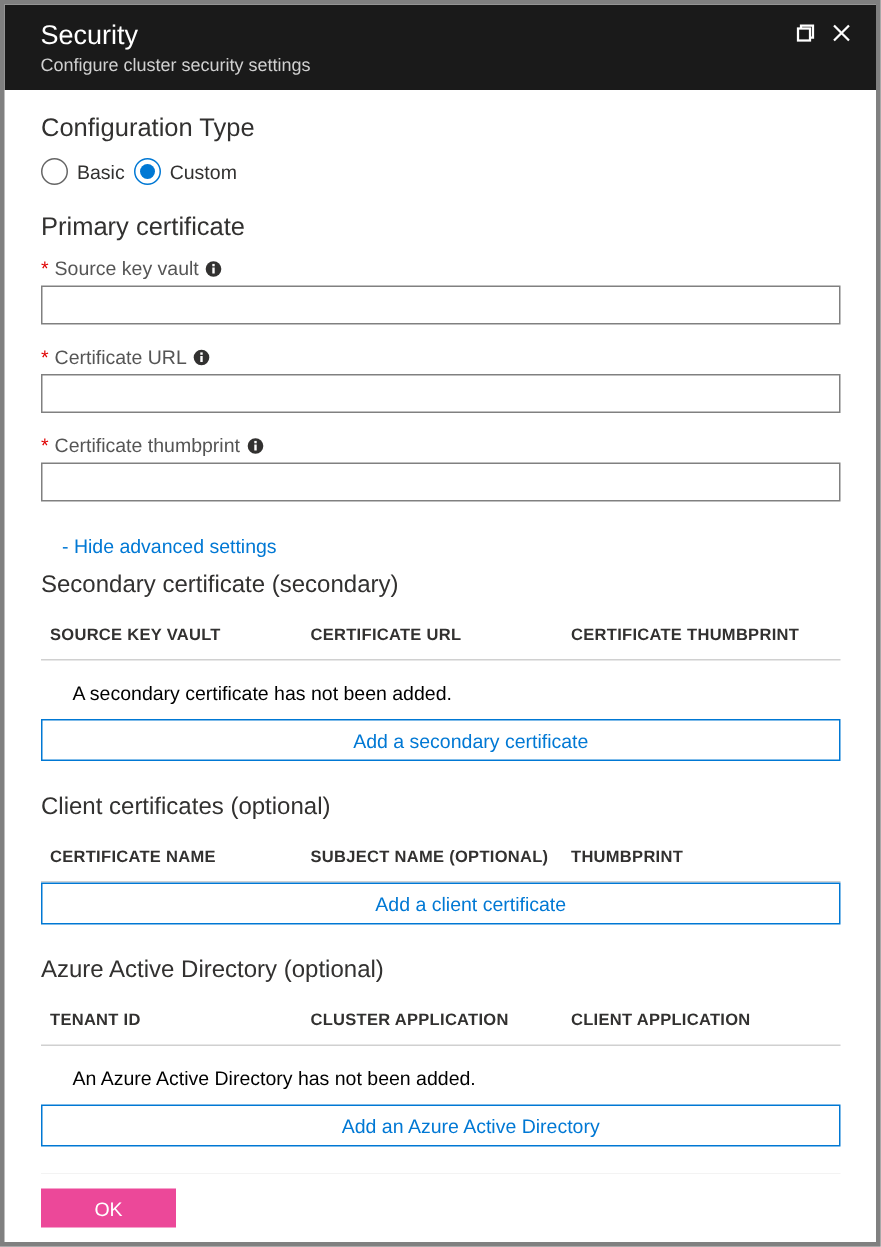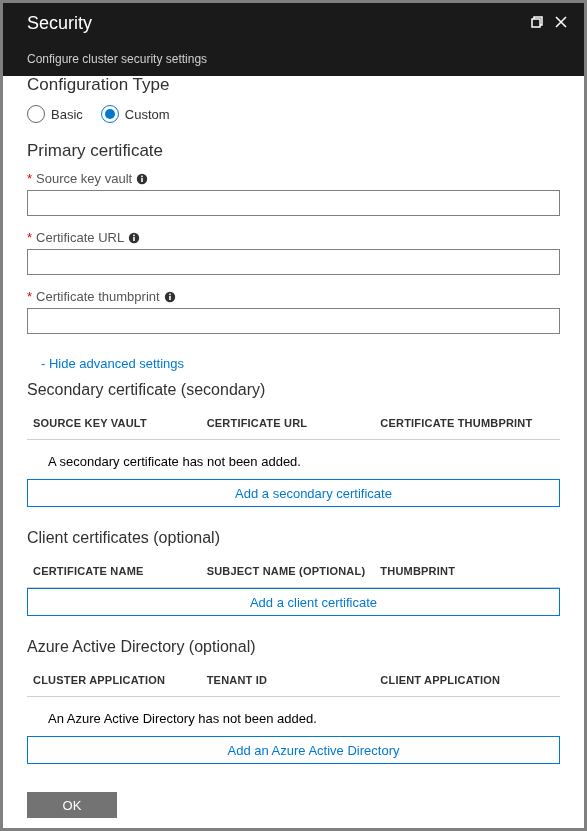--- a/index.html
+++ b/index.html
@@ -1,46 +1,46 @@
 <!DOCTYPE html>
 <html><head>
 <meta charset="utf-8">
 <style>
   * { box-sizing: border-box; margin: 0; padding: 0; }
   html, body { width: 587px; height: 831px; font-family: "Segoe UI", Arial, sans-serif; font-size: 13px; color: #323130; background: #808080; }
   .frame { position: relative; width: 587px; height: 831px; border: 3px solid #808080; background: #fff; overflow: hidden; }
   .header { background: #1a1a1a; color: #fff; padding: 10px 16px 10px 24px; display: flex; align-items: flex-start; justify-content: space-between; }
-  .header-left { display: flex; flex-direction: column; gap: 18px; }
+  .header-left { display: flex; flex-direction: column; gap: 2px; }
   .header-title { font-size: 18px; font-weight: 400; }
   .header-sub { font-size: 12px; color: #d0d0d0; }
   .header-icons { display: flex; gap: 10px; margin-top: 2px; }
   .header-icons svg { width: 14px; height: 14px; stroke: #fff; fill: none; stroke-width: 1.5; }
   .scroll-area { position: absolute; top: 50px; bottom: 0; left: 0; right: 0; overflow-y: scroll; }
   .content { padding: 16px 24px 60px 24px; }
   .section-h { font-size: 17px; font-weight: 400; color: #323130; margin: 6px 0 10px 0; }
-  .radio-row { display: flex; gap: 18px; align-items: center; margin-bottom: 18px; }
+  .radio-row { display: flex; gap: 6px; align-items: center; margin-bottom: 18px; }
   .radio-opt { display: flex; align-items: center; gap: 6px; cursor: pointer; }
   .radio { width: 18px; height: 18px; border: 1px solid #666; border-radius: 50%; position: relative; }
   .radio.selected { border-color: #0078d4; }
   .radio.selected::after { content: ""; position: absolute; top: 3px; left: 3px; width: 10px; height: 10px; background: #0078d4; border-radius: 50%; }
   .field { margin-bottom: 14px; }
   .field-label { display: flex; align-items: center; gap: 4px; margin-bottom: 4px; font-size: 13px; color: #555; }
   .req { color: #e00000; }
   .info-icon { width: 12px; height: 12px; display: inline-block; }
   .text-input { width: 100%; height: 26px; border: 1px solid #808080; padding: 0 6px; font-size: 13px; }
   .link-toggle { color: #0078d4; font-size: 13px; margin: 8px 0 6px 14px; cursor: pointer; display: inline-block; }
   .sub-h { font-size: 16px; font-weight: 400; margin: 4px 0 8px 0; }
   .tbl-head { display: flex; padding: 10px 6px; font-size: 11px; font-weight: 700; letter-spacing: 0.2px; color: #323130; }
   .col { flex: 1; }
   .divider { border: none; border-top: 1px solid #d0d0d0; margin: 0; }
   .empty-msg { font-size: 13px; color: #000000; padding: 14px 6px 10px 6px; margin-left: 15px; }
   .add-btn { width: 100%; border: 1px solid #0078d4; color: #0078d4; background: #fff; font-size: 13px; height: 28px; cursor: pointer; margin-bottom: 18px; padding-left: 40px; }
   .spacer { height: 6px; }
   .footer { position: absolute; left: 0; right: 0; bottom: 0; height: 46px; background: #fff; padding: 10px 24px; border-top: 0; }
-  .ok-btn { background: #737373; color: #fff; border: none; width: 90px; height: 26px; font-size: 13px; cursor: pointer; }
+  .ok-btn { background: #ec4899; color: #fff; border: none; width: 90px; height: 26px; font-size: 13px; cursor: pointer; }
   
   .scroll-area::-webkit-scrollbar { width: 16px; }
   .scroll-area::-webkit-scrollbar-track { background: #f0f0f0; }
   .scroll-area::-webkit-scrollbar-thumb { background: #c8c8c8; }
   .scroll-area::-webkit-scrollbar-button { background: #f0f0f0; height: 16px; }
 </style>
 </head>
 <body>
 
 <div class="frame">
@@ -143,22 +143,22 @@
       <div class="tbl-head">
         <div class="col">CERTIFICATE NAME</div>
         <div class="col">SUBJECT NAME (OPTIONAL)</div>
         <div class="col">THUMBPRINT</div>
       </div>
       <hr class="divider">
       <button class="add-btn">Add a client certificate</button>
 
       <div class="sub-h">Azure Active Directory (optional)</div>
       <div class="tbl-head">
+        <div class="col">TENANT ID</div>
         <div class="col">CLUSTER APPLICATION</div>
-        <div class="col">TENANT ID</div>
         <div class="col">CLIENT APPLICATION</div>
       </div>
       <hr class="divider">
       <div class="empty-msg">An Azure Active Directory has not been added.</div>
       <button class="add-btn">Add an Azure Active Directory</button>
 
       <hr class="divider">
       <div class="spacer"></div>
 
     </div>

